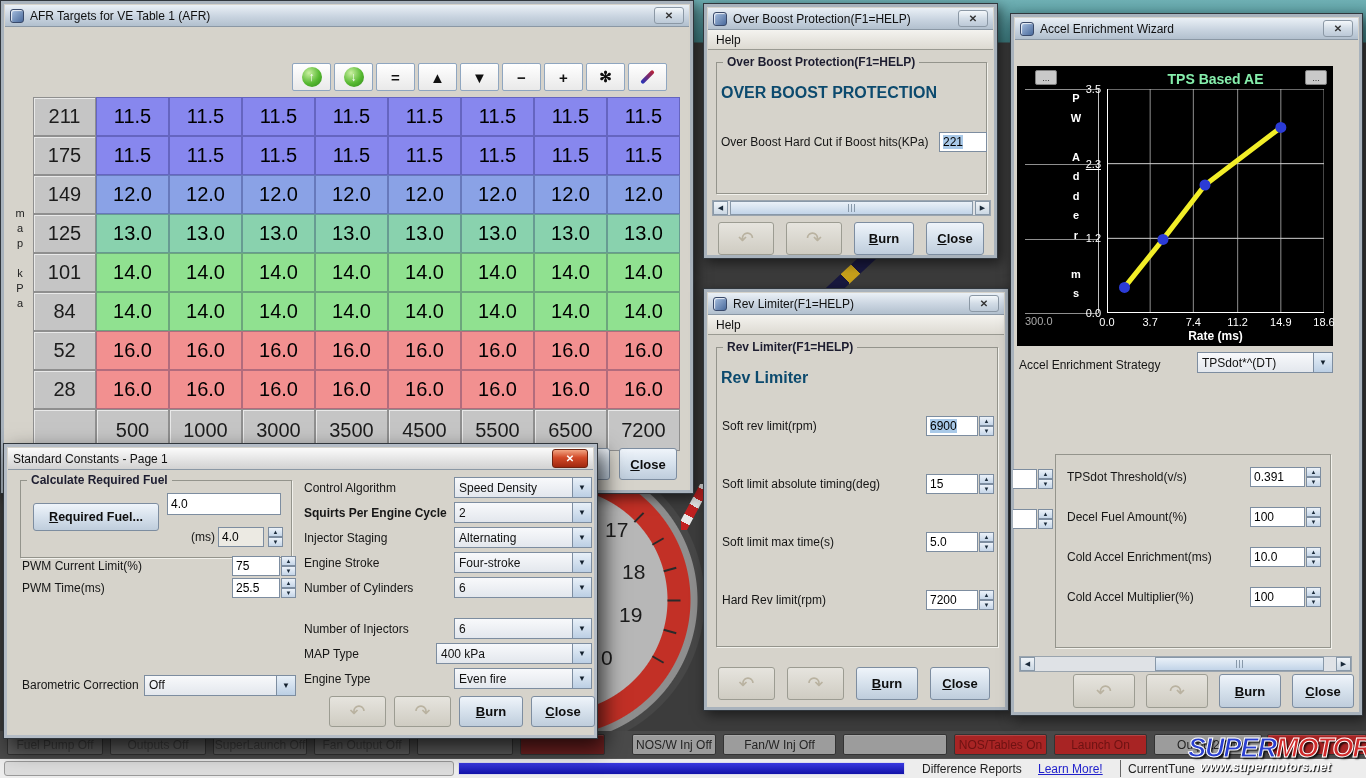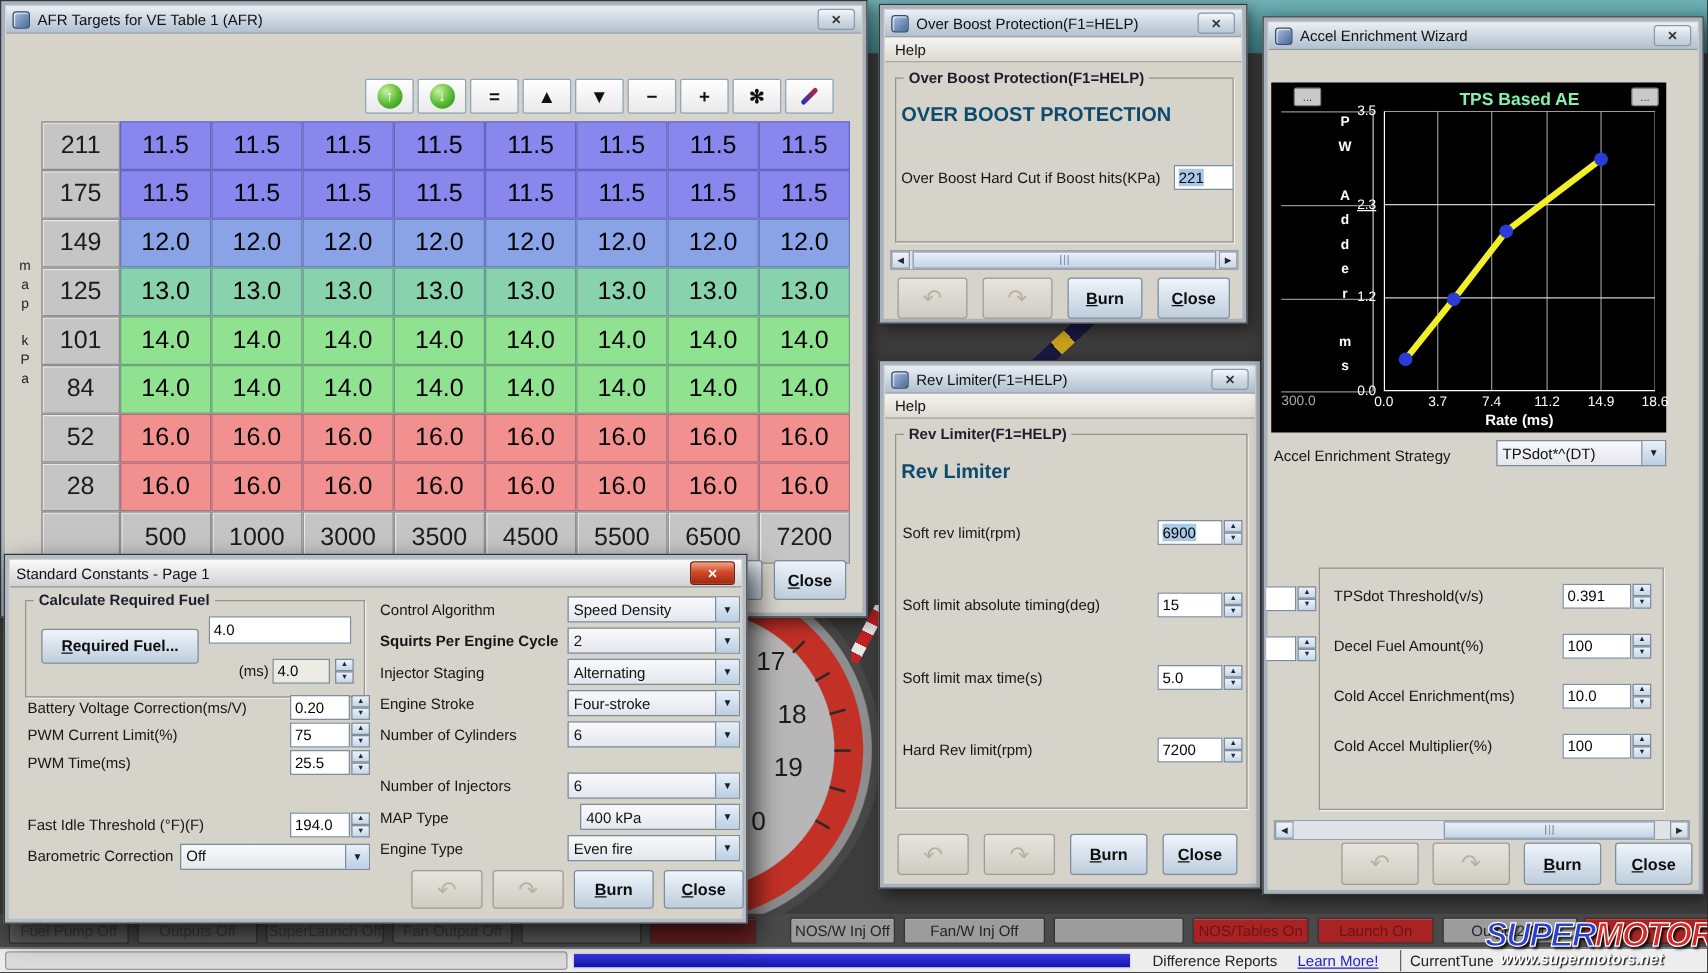--- a/index.html
+++ b/index.html
@@ -657,55 +657,33 @@
         <span class="flabel">(ms)</span>
         <span class="finput">4.0</span>
         <span class="spin">
             <b>▲</b>
             <b>▼</b>
           </span>
       </div>
     </div>
     <div id="std-left">
         <div class="frow">
-          <span class="flabel">Battery Voltage Correction(ms/V)</span>
-          <span class="fctrl">
-            <span class="finput" style="width: 48px;">0.20</span>
-            <span class="spin">
-              <b>▲</b>
-              <b>▼</b>
-            </span>
-          </span>
-        </div>
-        <div class="frow">
           <span class="flabel">PWM Current Limit(%)</span>
           <span class="fctrl">
             <span class="finput" style="width: 48px;">75</span>
             <span class="spin">
               <b>▲</b>
               <b>▼</b>
             </span>
           </span>
         </div>
         <div class="frow">
           <span class="flabel">PWM Time(ms)</span>
           <span class="fctrl">
             <span class="finput" style="width: 48px;">25.5</span>
-            <span class="spin">
-              <b>▲</b>
-              <b>▼</b>
-            </span>
-          </span>
-        </div>
-      </div>
-    <div id="std-fastidle">
-        <div class="frow">
-          <span class="flabel">Fast Idle Threshold (°F)(F)</span>
-          <span class="fctrl">
-            <span class="finput" style="width: 48px;">194.0</span>
             <span class="spin">
               <b>▲</b>
               <b>▼</b>
             </span>
           </span>
         </div>
       </div>
     <div id="std-baro">
         <div class="frow">
           <span class="flabel">Barometric Correction</span>
@@ -770,21 +748,21 @@
           <span class="fctrl">
             <span class="dd" style="width: 138px;">
               <span class="ddval">6</span>
               <span class="ddbtn">▼</span>
             </span>
           </span>
         </div>
         <div class="frow">
           <span class="flabel">MAP Type</span>
           <span class="fctrl">
-            <span class="dd" style="width: 128px; margin-left: 24px;">
+            <span class="dd" style="width: 156px; margin-left: 24px;">
               <span class="ddval">400 kPa</span>
               <span class="ddbtn">▼</span>
             </span>
           </span>
         </div>
         <div class="frow">
           <span class="flabel">Engine Type</span>
           <span class="fctrl">
             <span class="dd" style="width: 138px;">
               <span class="ddval">Even fire</span>

